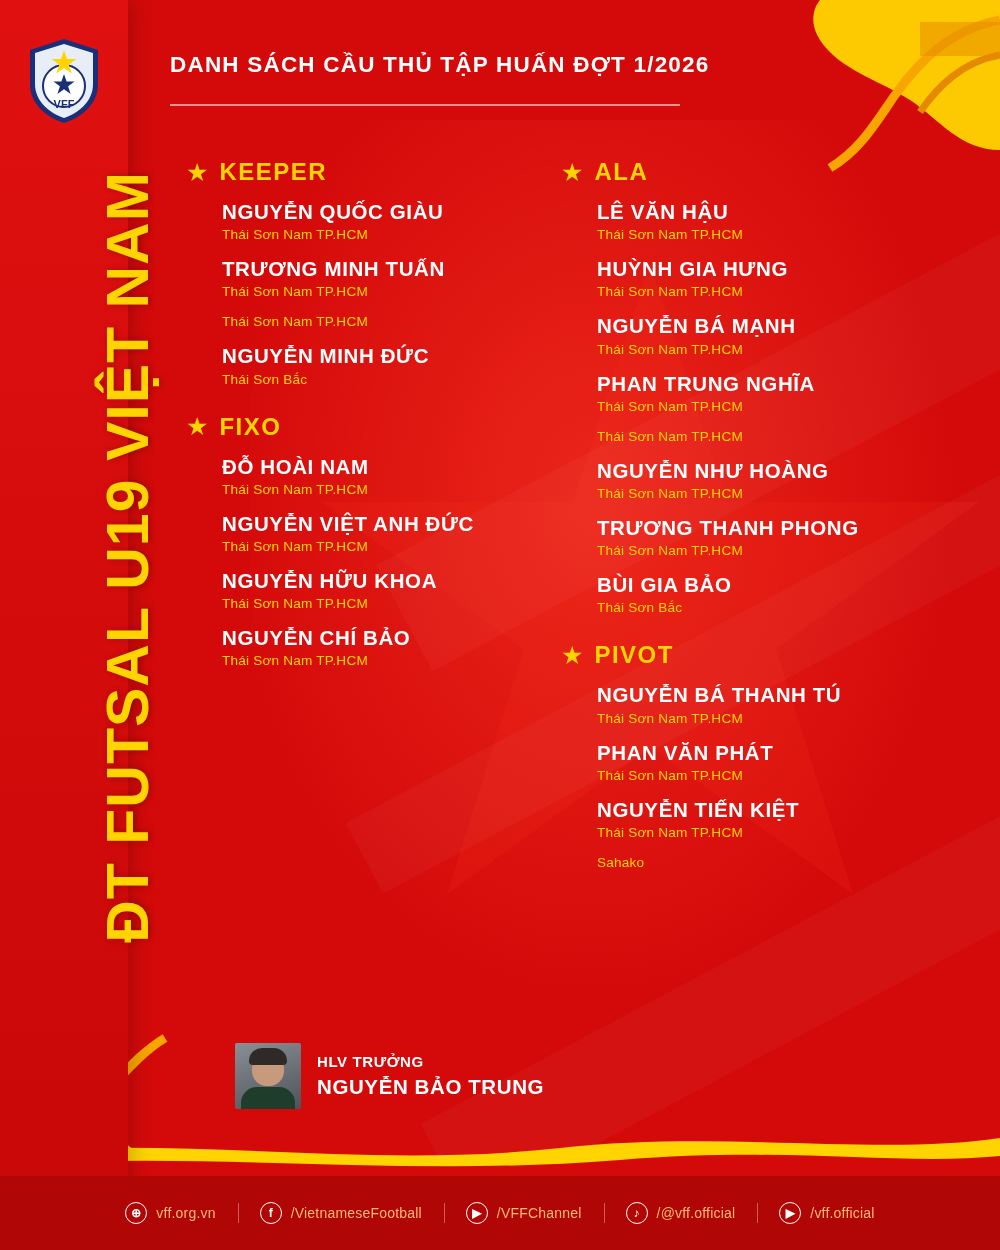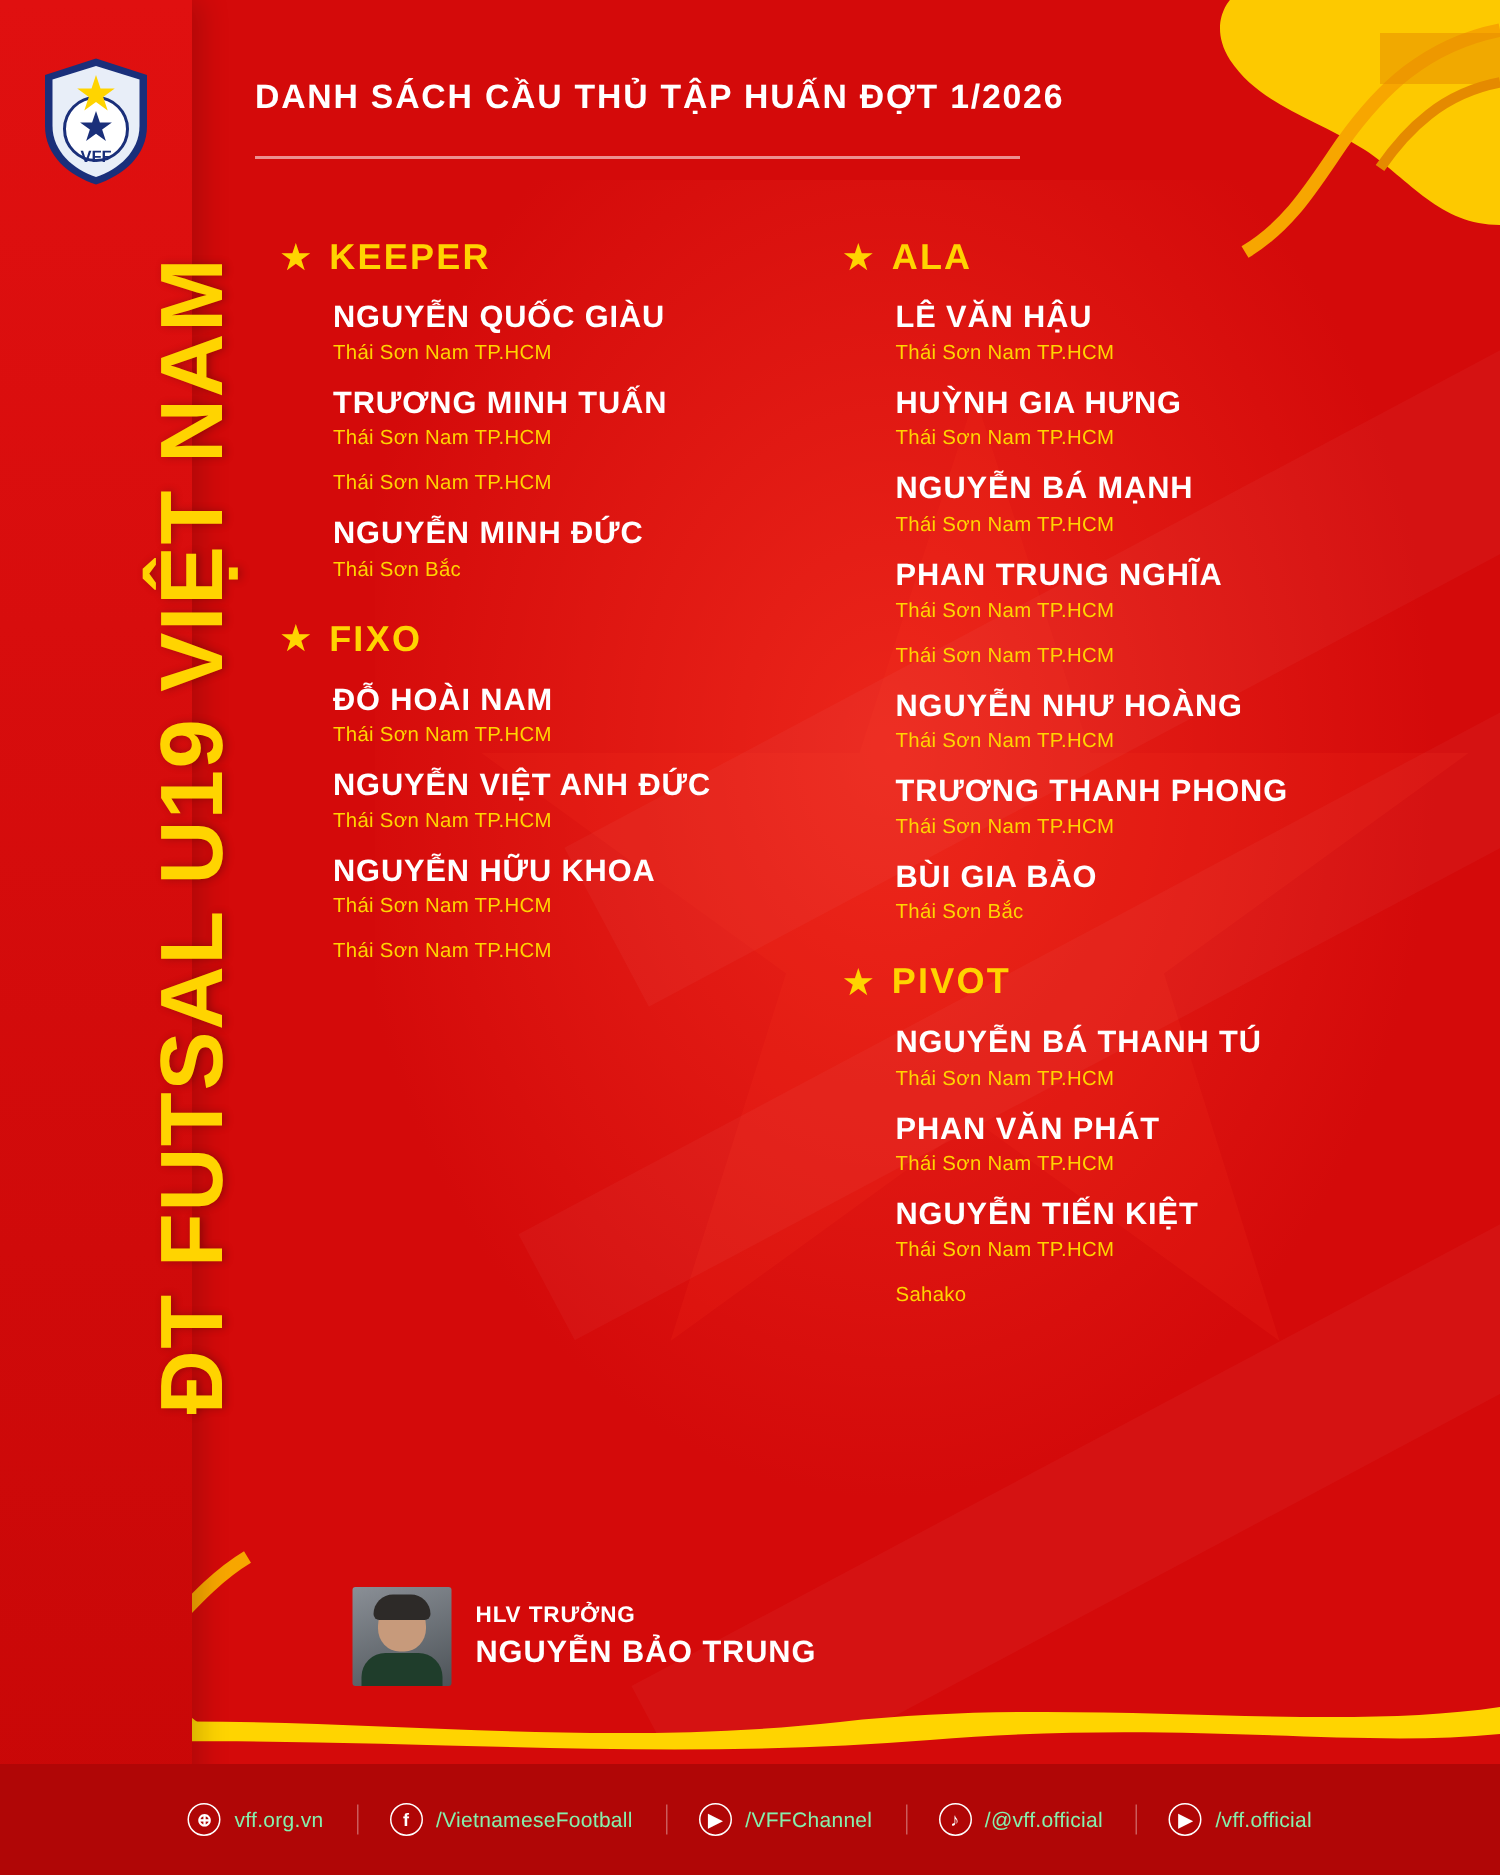--- a/index.html
+++ b/index.html
@@ -127,21 +127,21 @@
     font-size:13.6px;
     letter-spacing:.2px;
     margin-top:3px;
   }
 
   .gap-after { margin-bottom:26px; }
 
   
   .coach{
     position:absolute;
-    left:219px; bottom:126px;
+    left:219px; bottom:141px;
     display:flex;
     align-items:center;
     gap:16px;
     z-index:6;
     padding-left:16px;
   }
   .coach-photo{
     width:66px; height:66px;
     background:linear-gradient(160deg,#8a8f96,#4d5358);
     border-radius:2px;
@@ -213,21 +213,21 @@
     width:22px; height:22px;
     border-radius:50%;
     border:1.6px solid #ffffff;
     display:flex; align-items:center; justify-content:center;
     color:#ffffff;
     font-size:12px;
     font-weight:bold;
     flex:none;
   }
   .social .txt{
-    color:#86efac;
+    color:#fdba74;
     font-size:14px;
     letter-spacing:.2px;
   }
 
   
   .ribbon-tr{ position:absolute; right:0; top:0; width:330px; height:180px; z-index:3; }
   .ribbon-bl{ position:absolute; left:0; bottom:62px; width:300px; height:160px; z-index:3; }
 </style>
 </head>
 <body>
@@ -313,20 +313,21 @@
       </div>
       <div class="player">
         <div class="player-name">NGUYỄN VIỆT ANH ĐỨC</div>
         <div class="player-club">Thái Sơn Nam TP.HCM</div>
       </div>
       <div class="player">
         <div class="player-name">NGUYỄN HỮU KHOA</div>
         <div class="player-club">Thái Sơn Nam TP.HCM</div>
       </div>
       <div class="player">
+        <div class="player-name">NGUYỄN CHÍ BẢO</div>
         <div class="player-club">Thái Sơn Nam TP.HCM</div>
       </div>
     </div>
 
   </div>
 
   <div class="col right">
 
     <div class="group gap-after">
       <div class="group-head">

